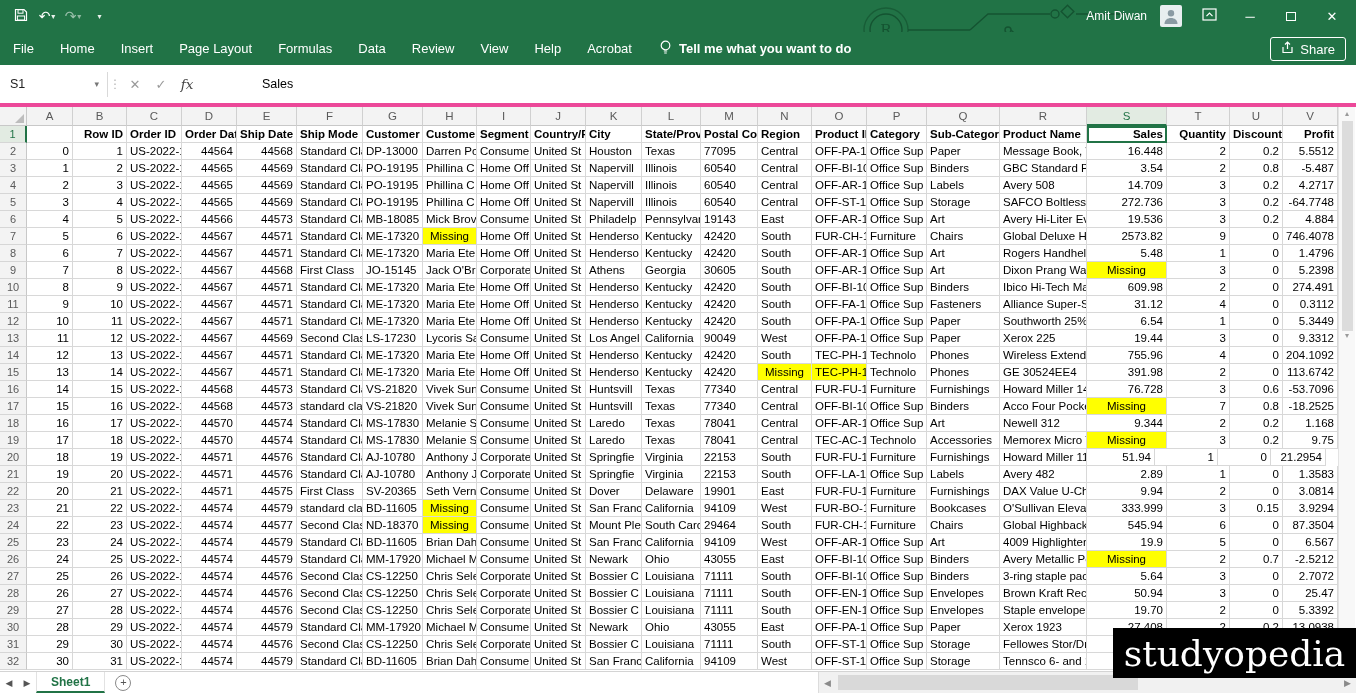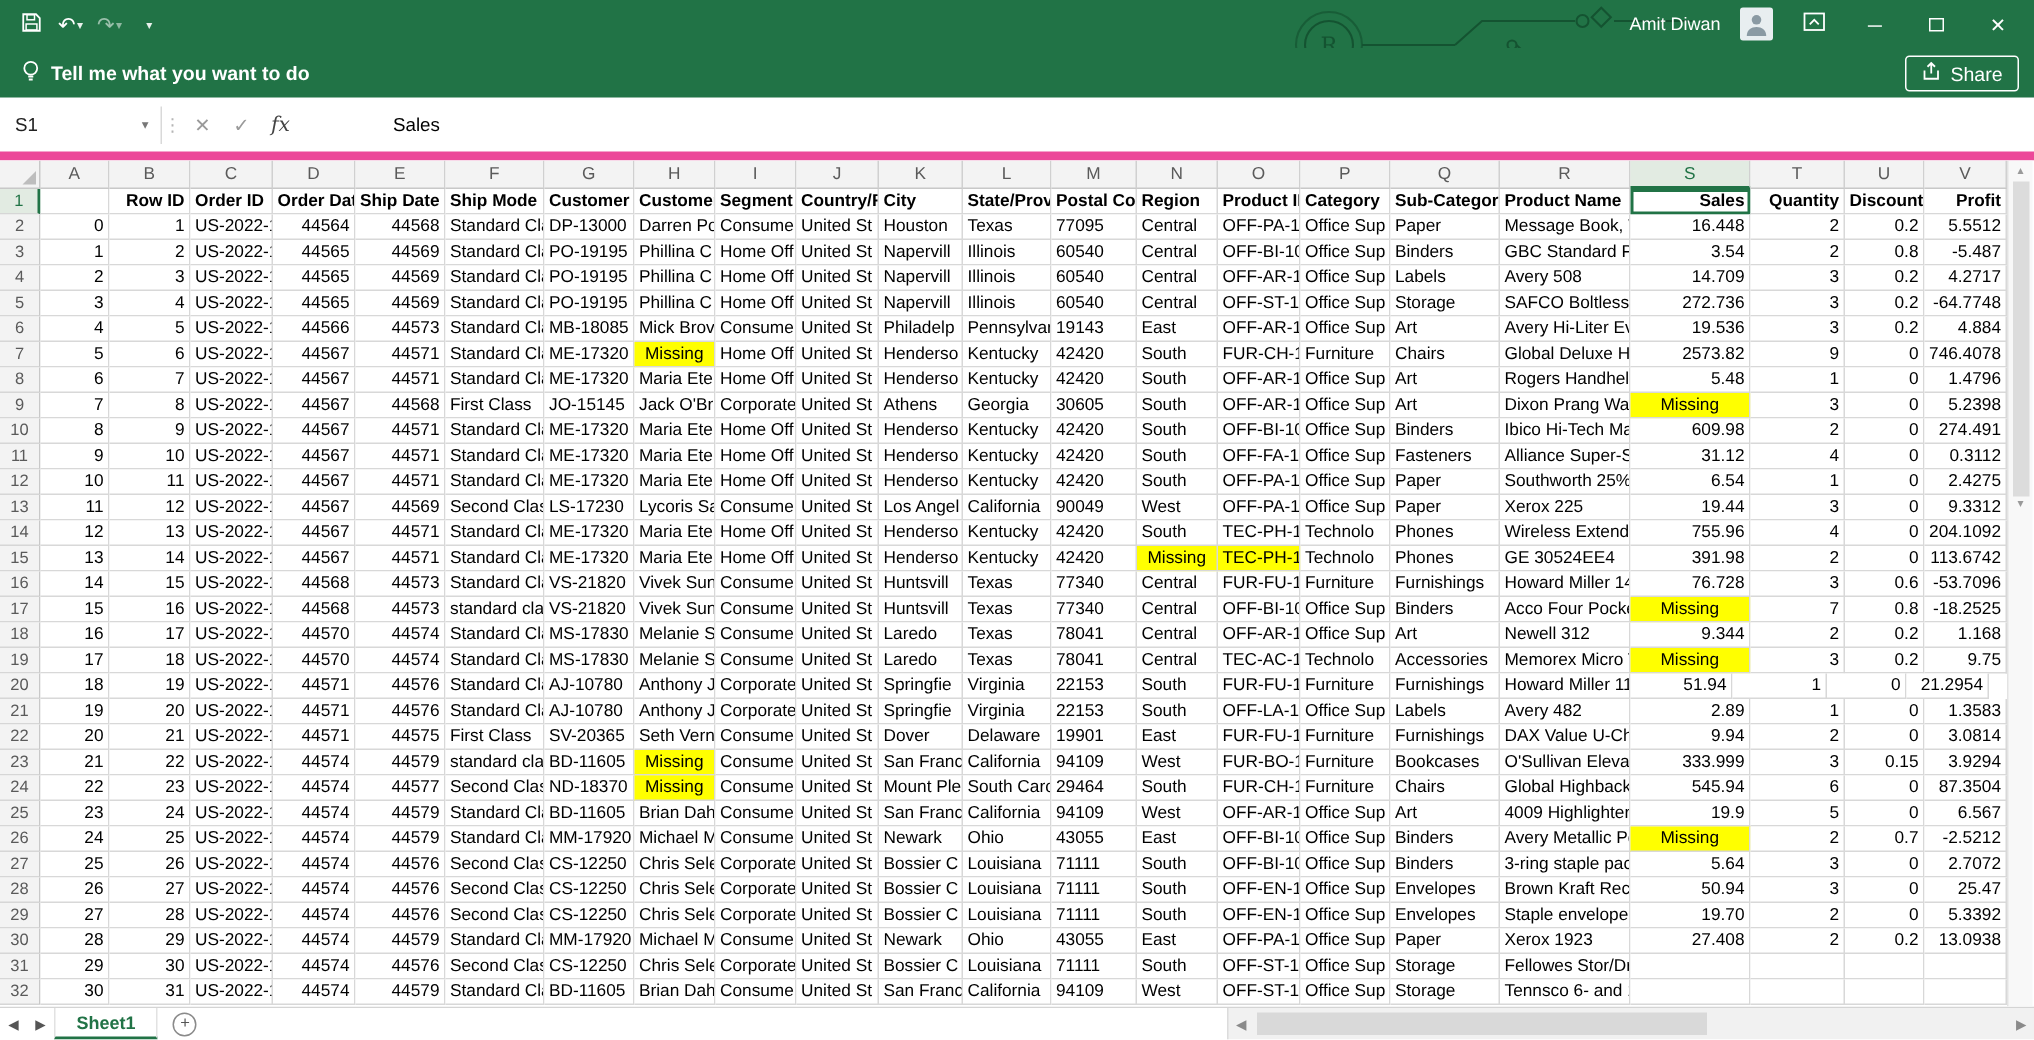--- a/index.html
+++ b/index.html
@@ -21,21 +21,21 @@
   .deco{position:absolute;left:858px;top:2px;width:300px;height:62px;z-index:3;pointer-events:none;opacity:.55}
 
   
   .ribbonrow{height:33px;background:#217346;display:flex;align-items:center;color:#fff;position:relative;flex:0 0 33px;z-index:4}
   .rtabs{display:flex;height:100%;align-items:center}
   .rtab{padding:0 13px;font-size:13px;height:100%;display:flex;align-items:center;cursor:default;white-space:nowrap}
   .tellme{display:flex;align-items:center;gap:7px;margin-left:14px;font-size:13px;font-weight:bold;cursor:text}
   .sharebtn{position:absolute;right:10px;top:5px;border:1px solid #fff;border-radius:3px;padding:3px 10px;display:flex;align-items:center;gap:6px;font-size:13px;cursor:default}
 
   
-  .formulabar{height:42px;background:#fff;border-bottom:6px solid #ec4899;display:flex;align-items:center;flex:0 0 42px}
+  .formulabar{height:42px;background:#fff;border-bottom:4px solid #ec4899;display:flex;align-items:center;flex:0 0 42px}
   .namebox{width:108px;height:25px;display:flex;align-items:center;justify-content:space-between;padding:0 8px 0 10px;font-size:12.5px;color:#222;border-right:1px solid #d9d9d9;cursor:default}
   .nbcaret{font-size:9px;color:#777}
   .fdots{width:14px;text-align:center;color:#b5b5b5;font-size:12px;cursor:col-resize}
   .fbtn{width:26px;text-align:center;font-size:13px;color:#9a9a9a;cursor:default}
   .fbtn.fx{color:#444;font-style:italic;font-family:"DejaVu Serif",serif;font-size:13.5px}
   .fval{margin-left:62px;font-size:12.5px;color:#000;cursor:text}
 
   
   .gridwrap{flex:1 1 auto;display:flex;background:#fff;position:relative;overflow:hidden}
   .grid{width:1338px}
@@ -128,20 +128,32 @@
       <path d="M112 28 L130 12 H192"></path>
       <circle cx="197" cy="12" r="4"></circle>
       <path d="M153 28 L170 44 H238"></path>
       <circle cx="243" cy="44" r="4"></circle>
       <rect x="205" y="5" width="9" height="9" transform="rotate(45 209.5 9.5)"></rect>
       <path d="M218 12 H270"></path>
     </g>
   </svg>
 
   <div class="ribbonrow">
+    <div class="rtabs">
+        <div class="rtab">File</div>
+        <div class="rtab">Home</div>
+        <div class="rtab">Insert</div>
+        <div class="rtab">Page Layout</div>
+        <div class="rtab">Formulas</div>
+        <div class="rtab">Data</div>
+        <div class="rtab">Review</div>
+        <div class="rtab">View</div>
+        <div class="rtab">Help</div>
+        <div class="rtab">Acrobat</div>
+      </div>
     <div class="tellme">
       <span>
         <svg width="13" height="15" viewBox="0 0 13 15">
             <circle cx="6.5" cy="5.5" r="4.3" fill="none" stroke="#fff" stroke-width="1.2"></circle>
             <path d="M4.8 11 h3.4 M5.2 13 h2.6" stroke="#fff" stroke-width="1.2"></path>
           </svg>
       </span>
       <span>Tell me what you want to do</span>
     </div>
     <div class="sharebtn">
@@ -485,21 +497,21 @@
           <div class="cell" style="width: 59px;">Kentucky</div>
           <div class="cell" style="width: 57px;">42420</div>
           <div class="cell" style="width: 54px;">South</div>
           <div class="cell" style="width: 55px;">OFF-PA-10</div>
           <div class="cell" style="width: 60px;">Office Sup</div>
           <div class="cell" style="width: 73px;">Paper</div>
           <div class="cell" style="width: 87px;">Southworth 25%</div>
           <div class="cell r" style="width: 80px;">6.54</div>
           <div class="cell r" style="width: 63px;">1</div>
           <div class="cell r" style="width: 53px;">0</div>
-          <div class="cell r" style="width: 55px;">2.4275</div>
+          <div class="cell r" style="width: 55px;">5.3449</div>
         </div>
         <div class="g-row">
           <div class="rh">13</div>
           <div class="cell r" style="width: 46px;">11</div>
           <div class="cell r" style="width: 54px;">12</div>
           <div class="cell" style="width: 55px;">US-2022-1</div>
           <div class="cell r" style="width: 55px;">44567</div>
           <div class="cell r" style="width: 60px;">44569</div>
           <div class="cell" style="width: 66px;">Second Class</div>
           <div class="cell" style="width: 60px;">LS-17230</div>
@@ -1011,13 +1023,14 @@
       </span>
     <div class="hscroll">
       <span class="sarrow">◀</span>
       <div class="htrack">
         <div class="hthumb"></div>
       </div>
       <span class="sarrow">▶</span>
     </div>
   </div>
 
+  <div class="watermark">studyopedia</div>
 </div>
 
 </body></html>

